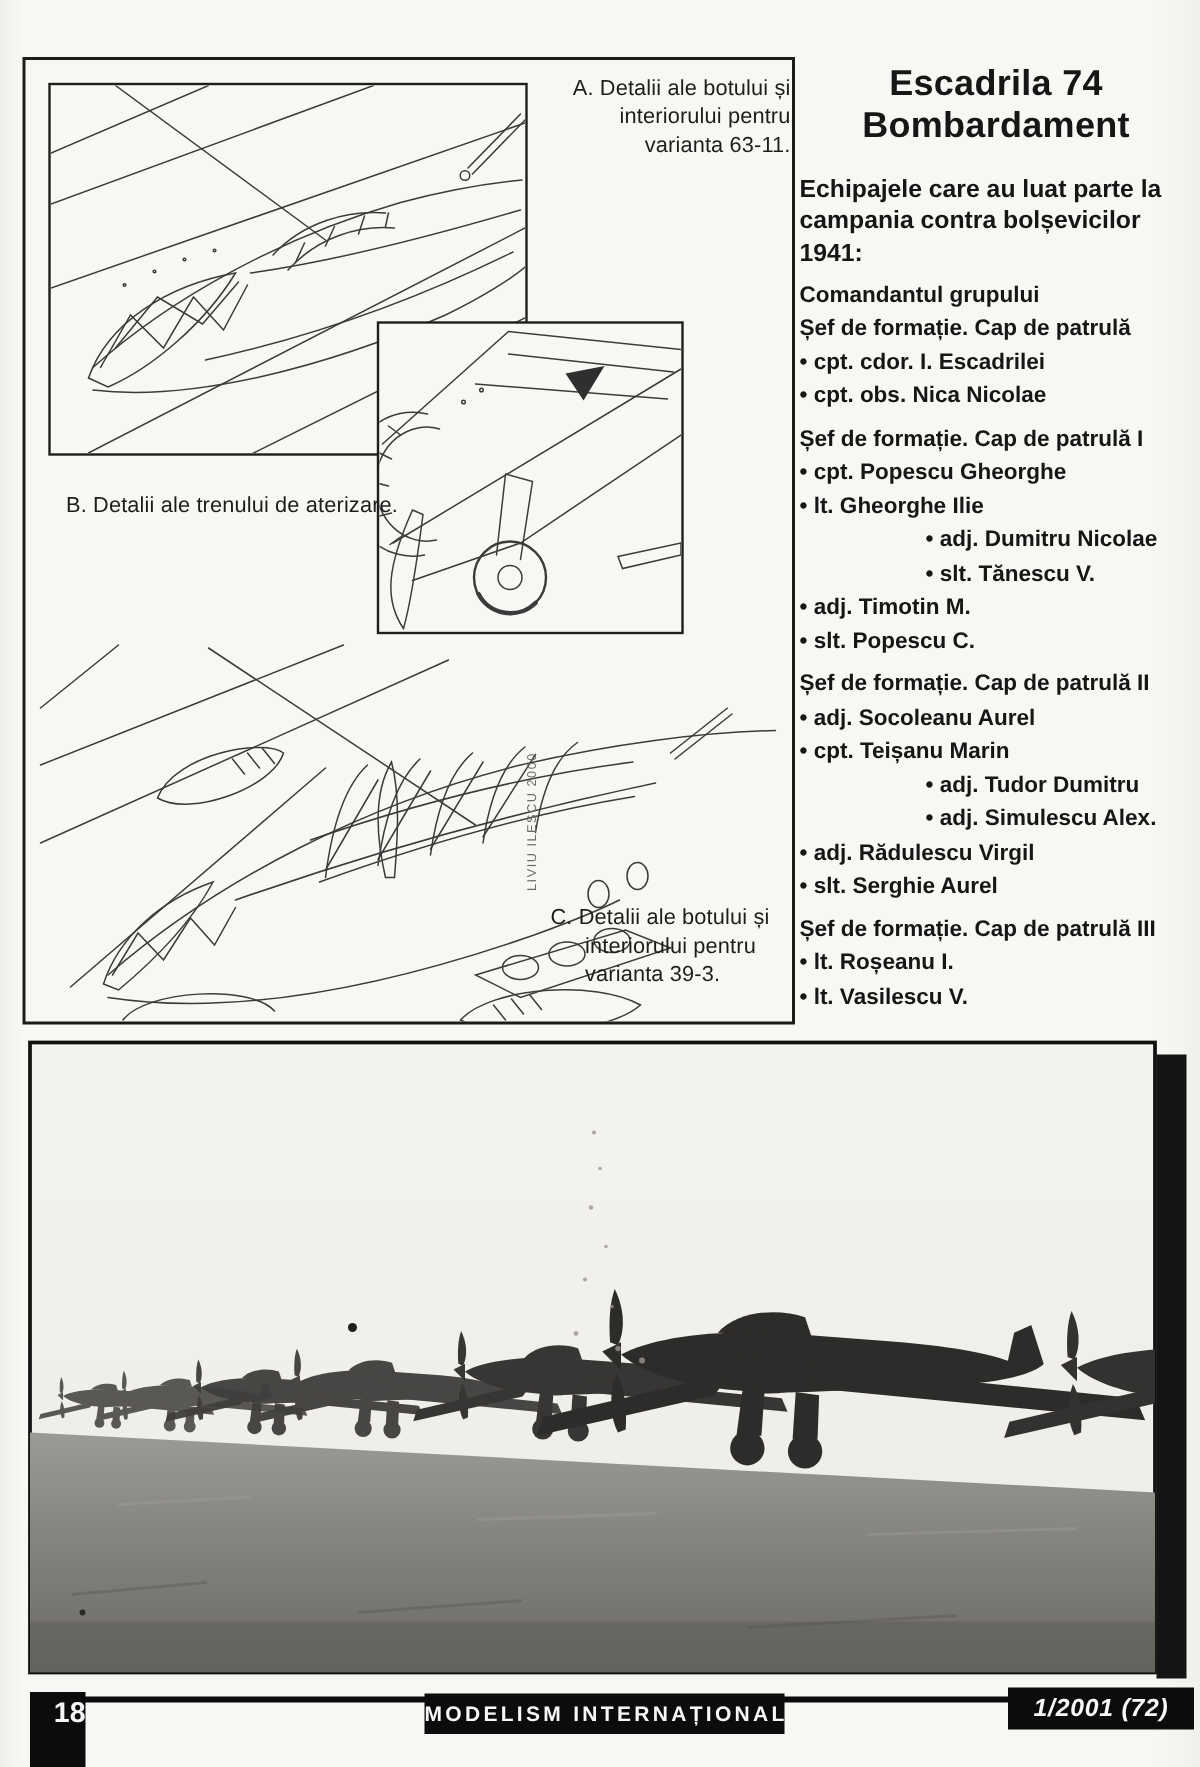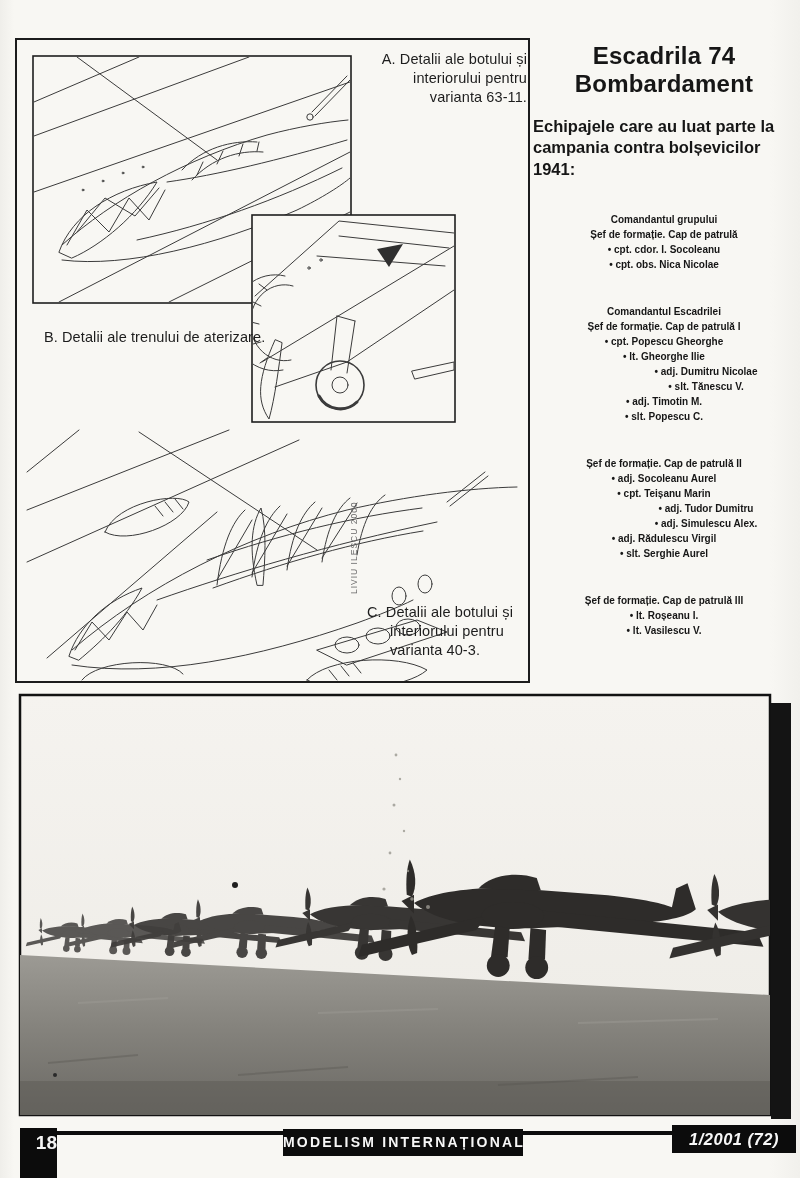--- a/index.html
+++ b/index.html
@@ -33,21 +33,21 @@
     font-size:8.5px;color:#6a6a6a;letter-spacing:1px;white-space:nowrap;
     writing-mode:vertical-rl;transform:rotate(180deg);text-align:center;
   }
   
   .article{
     position:absolute;left:533px;top:42px;width:262px;
     font-weight:bold;
   }
   .article-title{font-size:24px;line-height:1.18;text-align:center;letter-spacing:0.2px;}
   .article-intro{font-size:16.5px;line-height:1.3;text-align:left;margin-top:17px;}
-  .group{margin-top:32px;font-size:10px;line-height:1.5;text-align:center;}
+  .group{margin-top:6px;font-size:15px;line-height:1.5;}
   .group .heading{}
   .member{}
   .member.indent{padding-left:84px;}
   
   .photo{position:absolute;left:18px;top:693px;width:777px;height:428px;}
   
   .footer-rule{position:absolute;left:22px;top:1131px;width:773px;height:4px;background:#0c0c0c;}
   .page-number-box{
     position:absolute;left:20px;top:1128px;width:37px;height:50px;background:#0c0c0c;
     color:#f5f5f5;font-family:Liberation Sans, sans-serif;font-weight:bold;font-size:19px;
@@ -190,44 +190,43 @@
     <div>A. Detalii ale botului și</div>
     <div class="hang">interiorului pentru</div>
     <div class="hang">varianta 63-11.</div>
   </div>
   <div class="caption caption-b">
     <div>B. Detalii ale trenului de aterizare.</div>
   </div>
   <div class="caption caption-c">
     <div>C. Detalii ale botului și</div>
     <div class="hang">interiorului pentru</div>
-    <div class="hang">varianta 40-3.</div>
+    <div class="hang">varianta 39-3.</div>
   </div>
   <div class="credit-vertical">LIVIU ILESCU 2000</div>
 
   <div class="article">
     <div class="article-title">
       <div>Escadrila 74</div>
       <div>Bombardament</div>
     </div>
     <div class="article-intro">
       <div>Echipajele care au luat parte la</div>
       <div>campania contra bolșevicilor</div>
       <div>1941:</div>
     </div>
 
     <div class="group">
       <div class="heading">Comandantul grupului</div>
       <div class="heading">Șef de formație. Cap de patrulă</div>
-      <div class="member">• cpt. cdor. I. Socoleanu</div>
+      <div class="member">• cpt. cdor. I. Escadrilei</div>
       <div class="member">• cpt. obs. Nica Nicolae</div>
     </div>
 
     <div class="group">
-      <div class="heading">Comandantul Escadrilei</div>
       <div class="heading">Șef de formație. Cap de patrulă I</div>
       <div class="member">• cpt. Popescu Gheorghe</div>
       <div class="member">• lt. Gheorghe Ilie</div>
       <div class="member indent">• adj. Dumitru Nicolae</div>
       <div class="member indent">• slt. Tănescu V.</div>
       <div class="member">• adj. Timotin M.</div>
       <div class="member">• slt. Popescu C.</div>
     </div>
 
     <div class="group">

